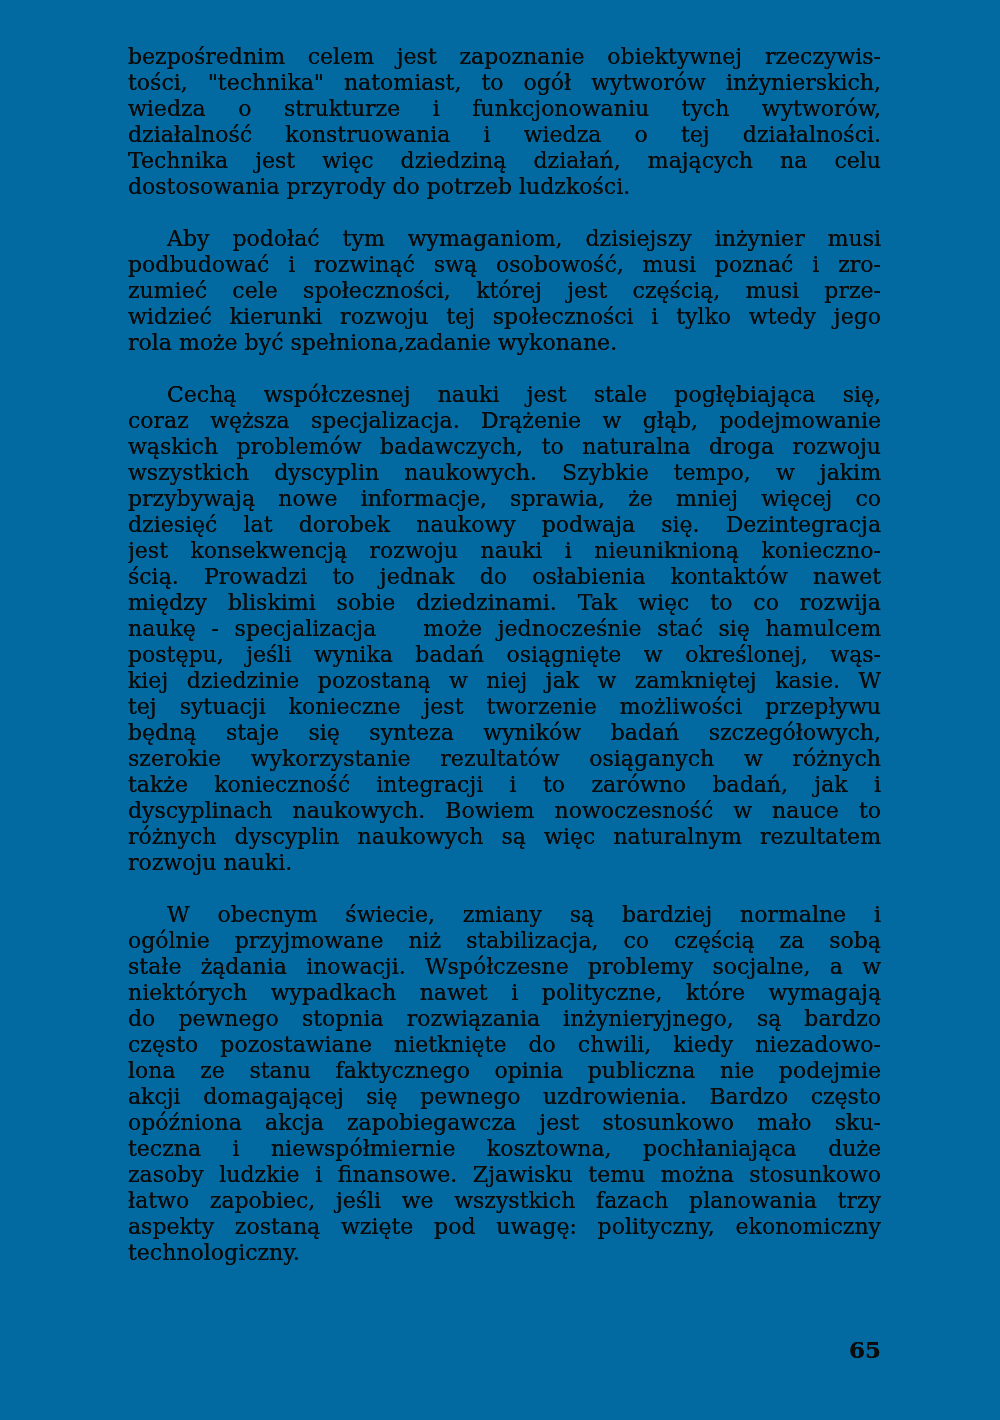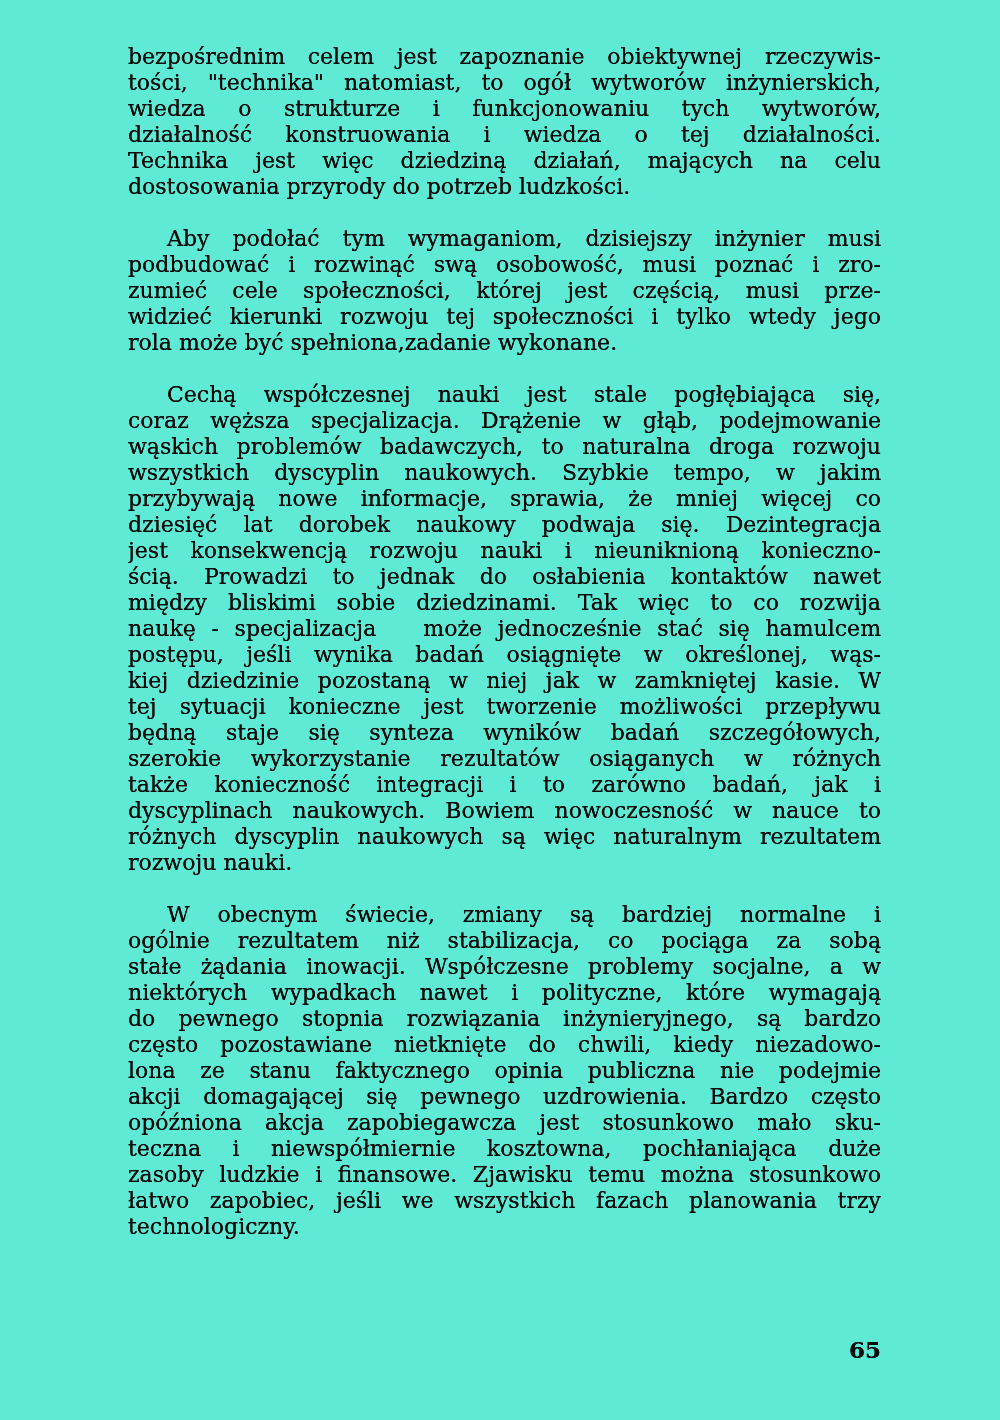--- a/index.html
+++ b/index.html
@@ -4,21 +4,21 @@
 <style>
   html, body {
     margin: 0;
     padding: 0;
     background: #e8e8e8;
   }
   .page {
     position: relative;
     width: 1000px;
     height: 1420px;
-    background: #5eead4;
+    background: #0369a1;
     color: #0b0b0b;
     font-family: "DejaVu Serif", serif;
     overflow: hidden;
   }
   .text-block {
     position: absolute;
     left: 128px;
     top: 44px;
     width: 753px;
     font-size: 22px;
@@ -92,28 +92,29 @@
         <div class="line">tej sytuacji konieczne jest tworzenie możliwości przepływu</div>
         <div class="line">będną staje się synteza wyników badań szczegółowych,</div>
         <div class="line">szerokie wykorzystanie rezultatów osiąganych w różnych</div>
         <div class="line">także konieczność integracji i to zarówno badań, jak i</div>
         <div class="line">dyscyplinach naukowych. Bowiem nowoczesność w nauce to</div>
         <div class="line">różnych dyscyplin naukowych są więc naturalnym rezultatem</div>
         <div class="line last">rozwoju nauki.</div>
       </div>
       <div class="paragraph indent">
         <div class="line">W obecnym świecie, zmiany są bardziej normalne i</div>
-        <div class="line">ogólnie rezultatem niż stabilizacja, co pociąga za sobą</div>
+        <div class="line">ogólnie przyjmowane niż stabilizacja, co częścią za sobą</div>
         <div class="line">stałe żądania inowacji. Współczesne problemy socjalne, a w</div>
         <div class="line">niektórych wypadkach nawet i polityczne, które wymagają</div>
         <div class="line">do pewnego stopnia rozwiązania inżynieryjnego, są bardzo</div>
         <div class="line">często pozostawiane nietknięte do chwili, kiedy niezadowo-</div>
         <div class="line">lona ze stanu faktycznego opinia publiczna nie podejmie</div>
         <div class="line">akcji domagającej się pewnego uzdrowienia. Bardzo często</div>
         <div class="line">opóźniona akcja zapobiegawcza jest stosunkowo mało sku-</div>
         <div class="line">teczna i niewspółmiernie kosztowna, pochłaniająca duże</div>
         <div class="line">zasoby ludzkie i finansowe. Zjawisku temu można stosunkowo</div>
         <div class="line">łatwo zapobiec, jeśli we wszystkich fazach planowania trzy</div>
+        <div class="line">aspekty zostaną wzięte pod uwagę: polityczny, ekonomiczny</div>
         <div class="line last">technologiczny.</div>
       </div>
     </div>
   <div class="page-number">65</div>
 </div>
 
 </body></html>

